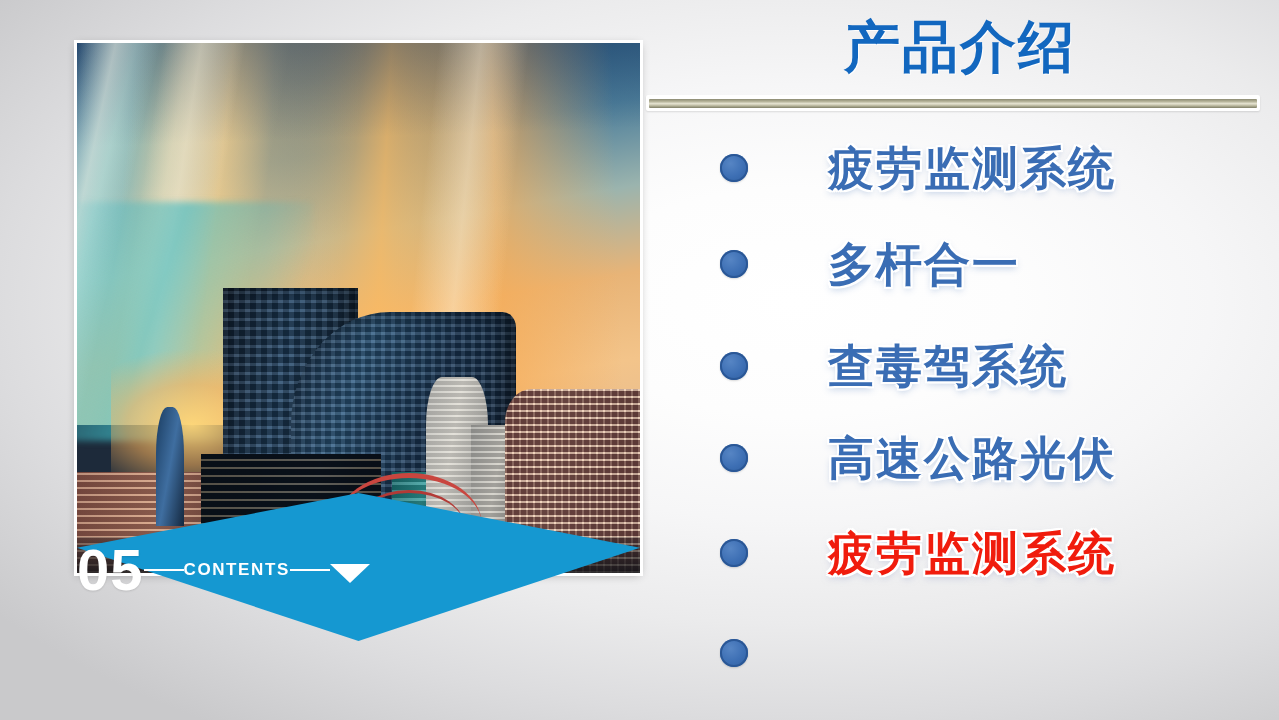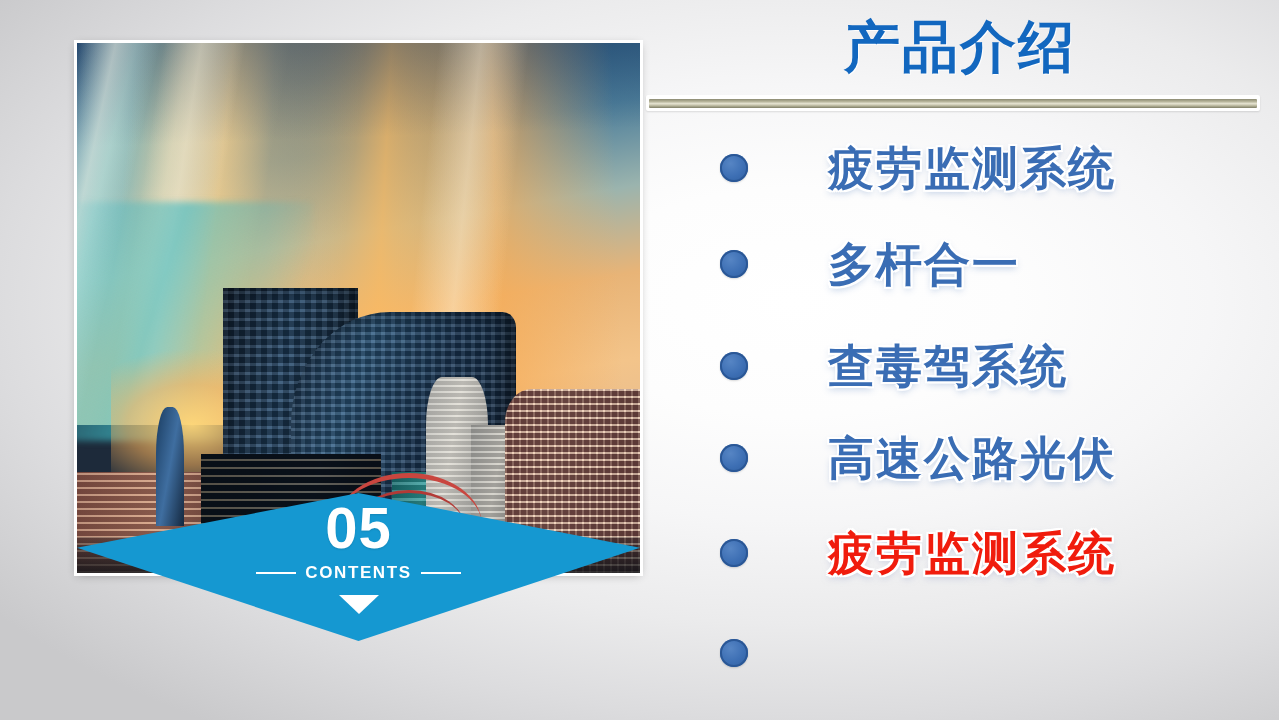--- a/index.html
+++ b/index.html
@@ -139,30 +139,30 @@
 
   
   .diamond{
     position:absolute;left:77px;top:493px;width:563px;height:148px;
     background:#1598d1;
     clip-path:polygon(50% 0%, 100% 37%, 50% 100%, 0% 37%);
     z-index:4;
   }
   .contents-block{
     position:absolute;left:77px;top:493px;width:563px;height:148px;
-    z-index:5;display:flex;flex-direction:column;align-items:center;
+    z-index:5;display:flex;flex-direction:row;align-items:center;
     pointer-events:none;
     text-align:right;
   }
   .num05{
     margin-top:6px;color:#ffffff;font-size:58px;font-weight:700;
     letter-spacing:1px;line-height:1;text-shadow:0 1px 2px rgba(0,0,0,.12);
   }
   .contents-row{
-    display:flex;align-items:center;gap:9px;margin-top:6px;
+    display:flex;align-items:center;gap:0;margin-top:6px;
   }
   .c-line{width:40px;height:2px;background:#ffffff;}
   .c-word{
     color:#ffffff;font-size:17px;font-weight:700;letter-spacing:1.6px;
   }
   .caret{
     margin-top:12px;width:0;height:0;
     border-left:20px solid transparent;border-right:20px solid transparent;
     border-top:19px solid #ffffff;
   }

